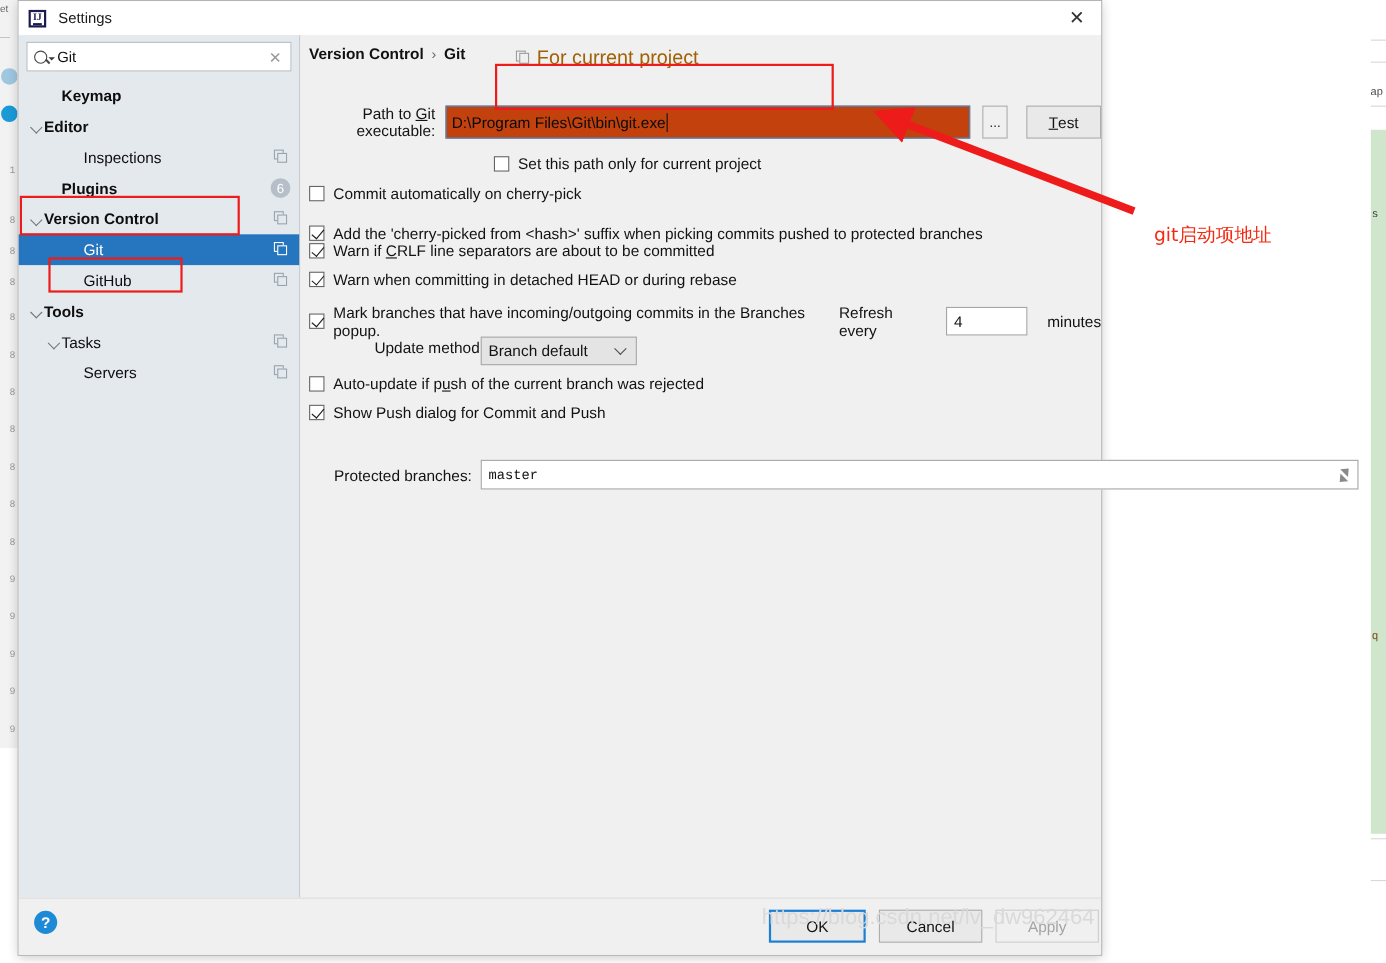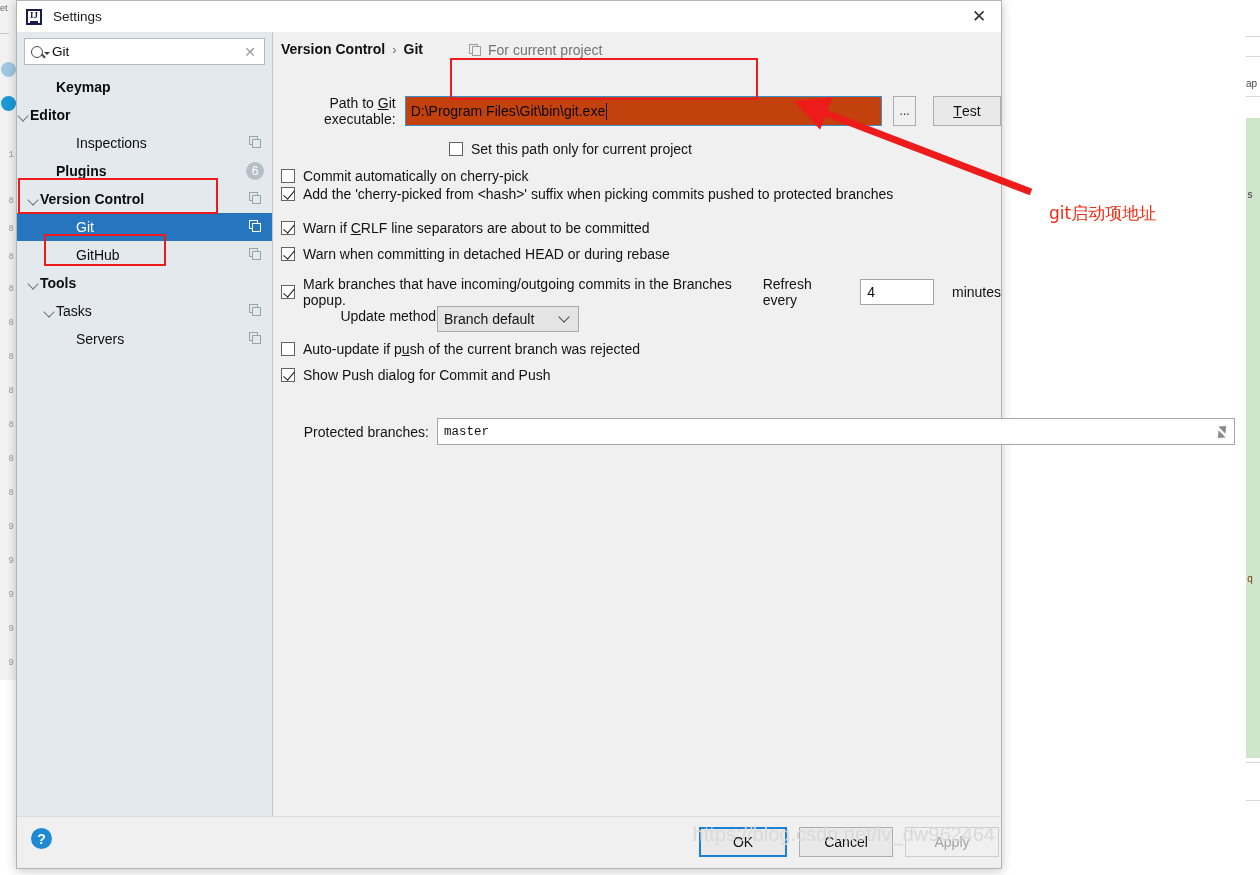--- a/index.html
+++ b/index.html
@@ -157,21 +157,21 @@
   .content { flex: 1 1 auto; position: relative; background: #f0f0f0; }
 
   .breadcrumb {
     position: absolute; left: 8px; top: 9px; font-size: 14px; font-weight: bold;
     color: #111; display: flex; align-items: center; gap: 7px;
   }
   .bc-sep { color: #6b6b6b; font-weight: normal; font-size: 13px; }
 
   .for-proj {
     position: absolute; left: 196px; top: 10px; display: flex; align-items: center;
-    gap: 6px; color: #737373; font-size: 14px;
+    gap: 6px; color: #a16207; font-size: 18px;
   }
   .fp-ico {
     width: 13px; height: 13px; position: relative;
   }
   .fp-ico i { position: absolute; border: 1.4px solid #9d9d9d; display: block; }
   .fp-ico i.a { left: 0; top: 0; width: 9px; height: 10px; }
   .fp-ico i.b { left: 3px; top: 2px; width: 9px; height: 10px; background: #f0f0f0; }
 
   .row-path {
     position: absolute; left: 0; top: 62px; width: 100%; height: 34px;
@@ -355,21 +355,21 @@
             <div class="search-val">Git</div>
             <div class="search-clear">✕</div>
           </div>
         </div>
 
         <div class="tree" id="tree">
             <div class="tree-row" style="padding-left: 26px;">
               <span class="t-arrow"></span>
               <span class="t-label bold">Keymap</span>
             </div>
-            <div class="tree-row" style="">
+            <div class="tree-row" style="padding-left: 10px;">
               <span class="t-arrow open"></span>
               <span class="t-label bold">Editor</span>
             </div>
             <div class="tree-row" style="padding-left: 46px;">
               <span class="t-arrow"></span>
               <span class="t-label">Inspections</span>
               <span class="copy-ico">
                 <i class="back"></i>
                 <i class="front"></i>
               </span>
@@ -458,21 +458,21 @@
         <div class="cb-row" style="left:176px; top:109px;">
           <span class="cbox" id="cb-setpath"></span>
           <span>Set this path only for current project</span>
         </div>
 
         <div class="cb-row" style="left:8px; top:136px;">
           <span class="cbox" id="cb0"></span>
           <span>Commit automatically on cherry-pick</span>
         </div>
 
-        <div class="cb-row" style="left:8px; top:154px;">
+        <div class="cb-row" style="left:8px; top:172px;">
           <span class="cbox on" id="cb1"></span>
           <span>Add the 'cherry-picked from &lt;hash&gt;' suffix when picking commits pushed to protected branches</span>
         </div>
 
         <div class="cb-row" style="left:8px; top:188px;">
           <span class="cbox on" id="cb2"></span>
           <span>Warn if <span class="u">C</span>RLF line separators are about to be committed</span>
         </div>
 
         <div class="cb-row" style="left:8px; top:214px;">

